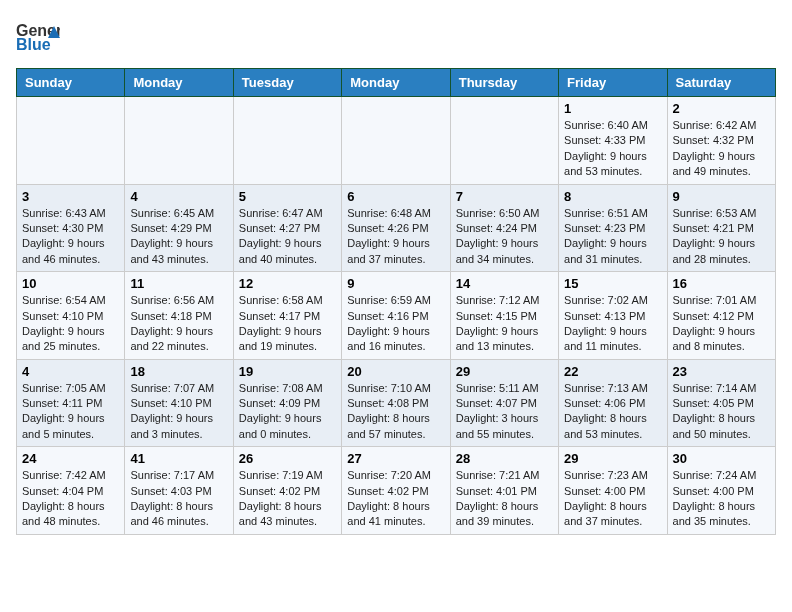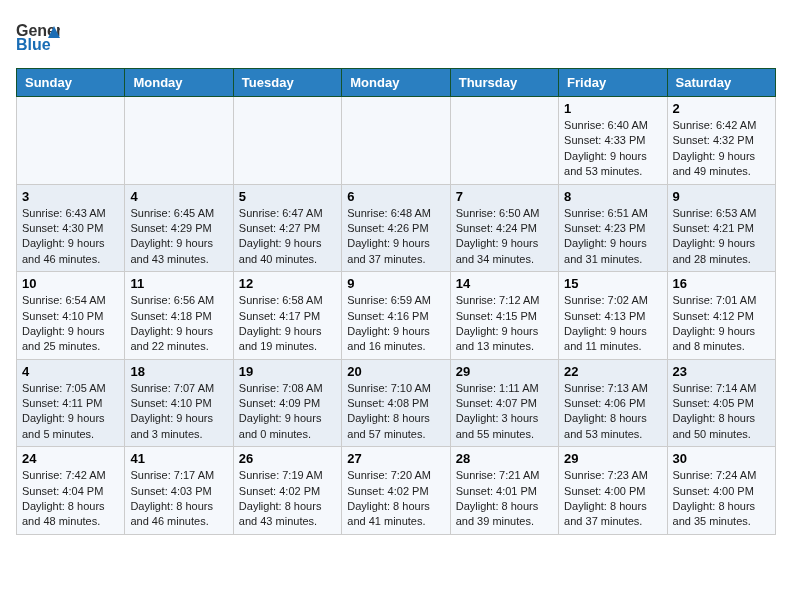--- a/index.html
+++ b/index.html
@@ -276,21 +276,21 @@
           <span class="day-number">20</span>
           <div class="day-info">
             <div>Sunrise: 7:10 AM</div>
             <div>Sunset: 4:08 PM</div>
             <div>Daylight: 8 hours and 57 minutes.</div>
           </div>
         </td>
         <td>
           <span class="day-number">29</span>
           <div class="day-info">
-            <div>Sunrise: 1:11 AM</div>
+            <div>Sunrise: 5:11 AM</div>
             <div>Sunset: 4:07 PM</div>
             <div>Daylight: 3 hours and 55 minutes.</div>
           </div>
         </td>
         <td>
           <span class="day-number">22</span>
           <div class="day-info">
             <div>Sunrise: 7:13 AM</div>
             <div>Sunset: 4:06 PM</div>
             <div>Daylight: 8 hours and 53 minutes.</div>

